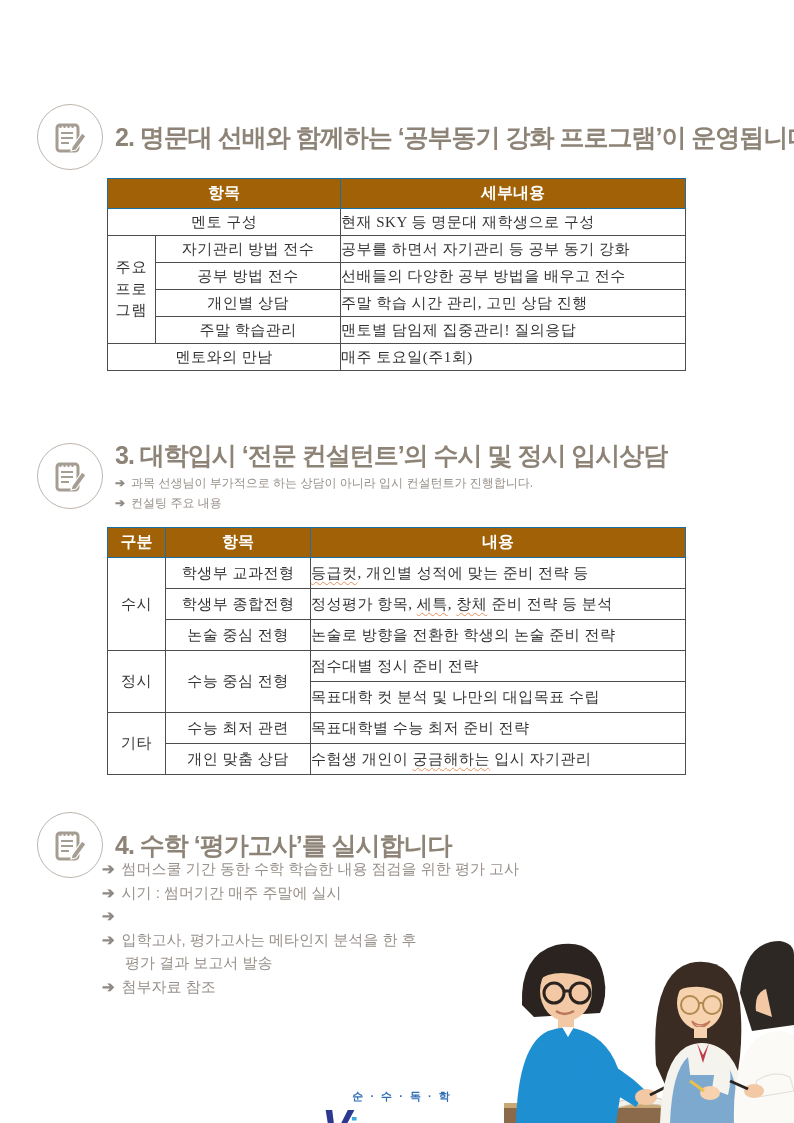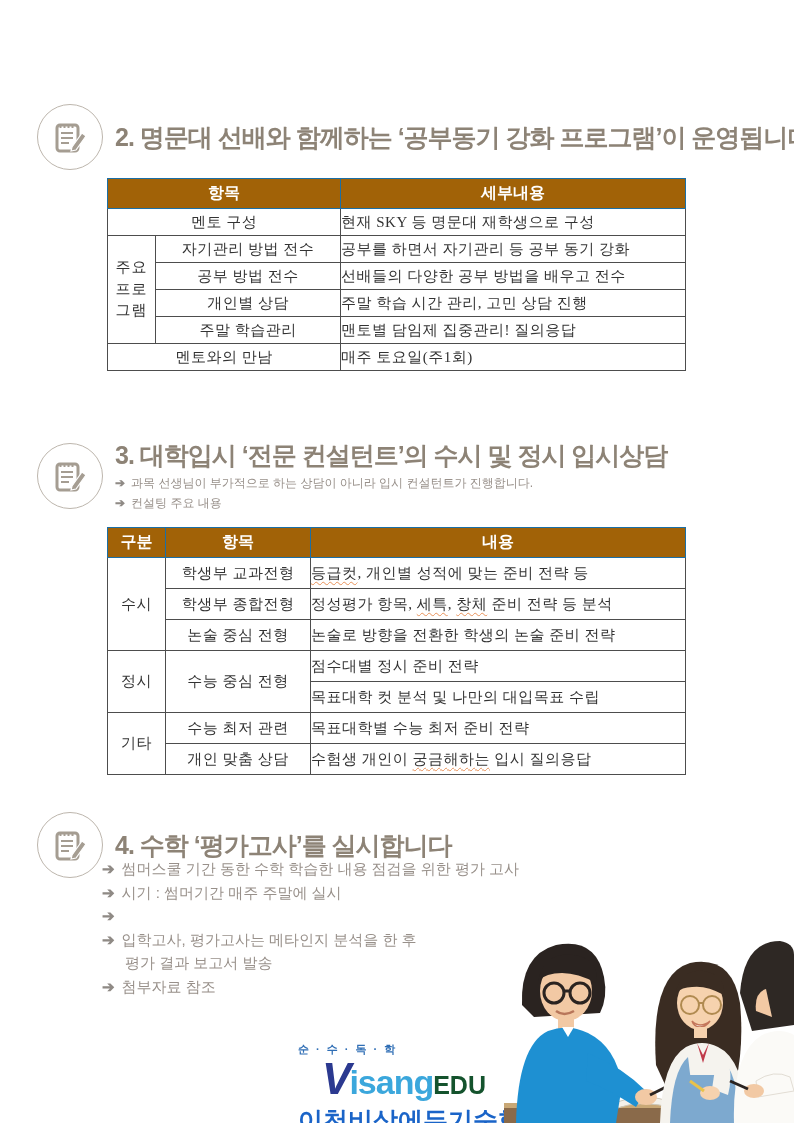--- a/index.html
+++ b/index.html
@@ -46,21 +46,21 @@
     text-decoration-thickness:1px; text-underline-offset:3px;
   }
 
   
   .bullets { position:absolute; left:102px; top:857px; width:430px; }
   .bullet-line { display:flex; align-items:baseline; gap:7px; font-size:15px; color:#98908a; line-height:23.5px; }
   .bullet-line .indent-spacer { width:16px; flex:0 0 auto; }
 
   
   .logo { position:absolute; left:298px; top:1042px; width:212px; text-align:center; }
-  .logo-slogan { font-size:11px; font-weight:bold; color:#2f6eb5; letter-spacing:2px; text-align:left; padding-right:4px; }
+  .logo-slogan { font-size:11px; font-weight:bold; color:#2f6eb5; letter-spacing:2px; text-align:center; padding-right:4px;margin-top:47px; }
   .logo-brand { display:flex; align-items:baseline; justify-content:center; margin-top:0px; }
   .logo-v { font-size:44px; font-weight:bold; font-style:italic; color:#2b3990; line-height:1; letter-spacing:-2px; }
   .logo-isang { font-size:34px; font-weight:bold; color:#3ba7dc; line-height:1; letter-spacing:-1px; }
   .logo-edu { font-size:25px; font-weight:bold; color:#14532d; line-height:1; letter-spacing:0px; }
   .logo-name { font-size:25px; font-weight:bold; color:#1a64c8; letter-spacing:0px; margin-top:3px; white-space:nowrap; }
 
   
   .photo { position:absolute; right:0; bottom:0; width:290px; height:238px; }
 </style>
 </head>
@@ -186,21 +186,21 @@
     <tr>
       <td class="content">목표대학 컷 분석 및 나만의 대입목표 수립</td>
     </tr>
     <tr>
       <td rowspan="2">기타</td>
       <td>수능 최저 관련</td>
       <td class="content">목표대학별 수능 최저 준비 전략</td>
     </tr>
     <tr>
       <td>개인 맞춤 상담</td>
-      <td class="content"><span>수험생 개인이 </span><span class="wv">궁금해하는</span><span> 입시 질의응답</span></td>
+      <td class="content"><span>수험생 개인이 </span><span class="wv">궁금해하는</span><span> 입시 자기관리</span></td>
     </tr>
   </tbody>
     </table>
 
   <div class="section-header" style="left:37px; top:812px;">
     <div class="icon-circle">
       <svg width="38" height="38" viewBox="0 0 38 38">
         <rect x="6" y="7" width="21" height="26" rx="3" fill="none" stroke="#a59d92" stroke-width="3"></rect>
         <line x1="9.5" y1="6" x2="9.5" y2="10" stroke="#a59d92" stroke-width="2"></line>
         <line x1="13.5" y1="6" x2="13.5" y2="10" stroke="#a59d92" stroke-width="2"></line>

